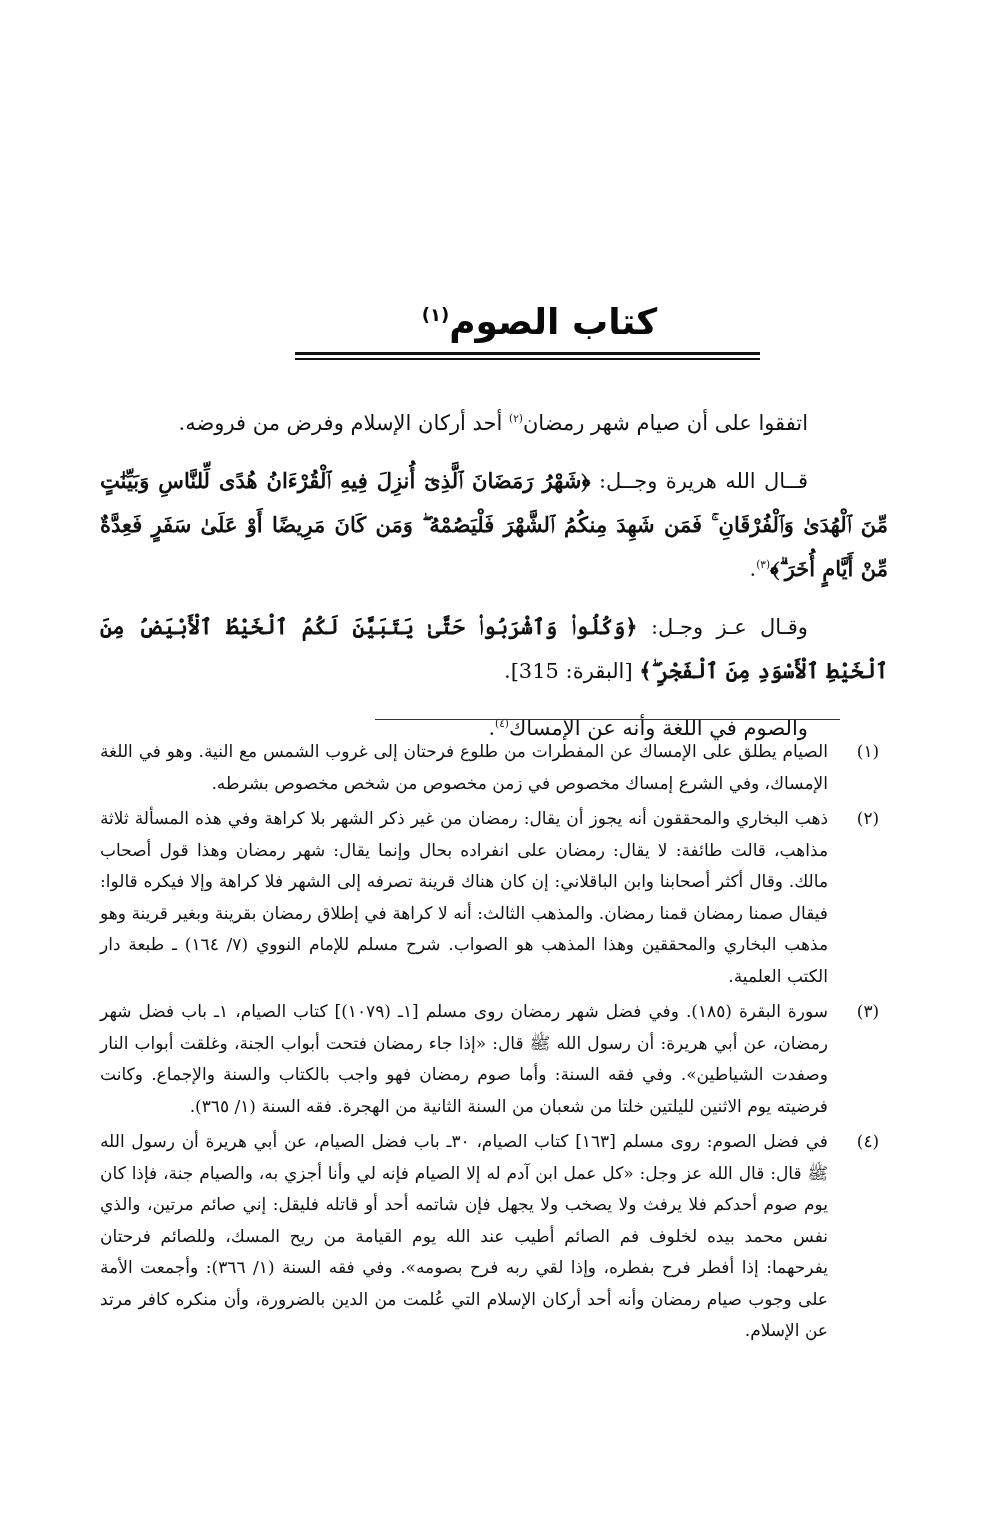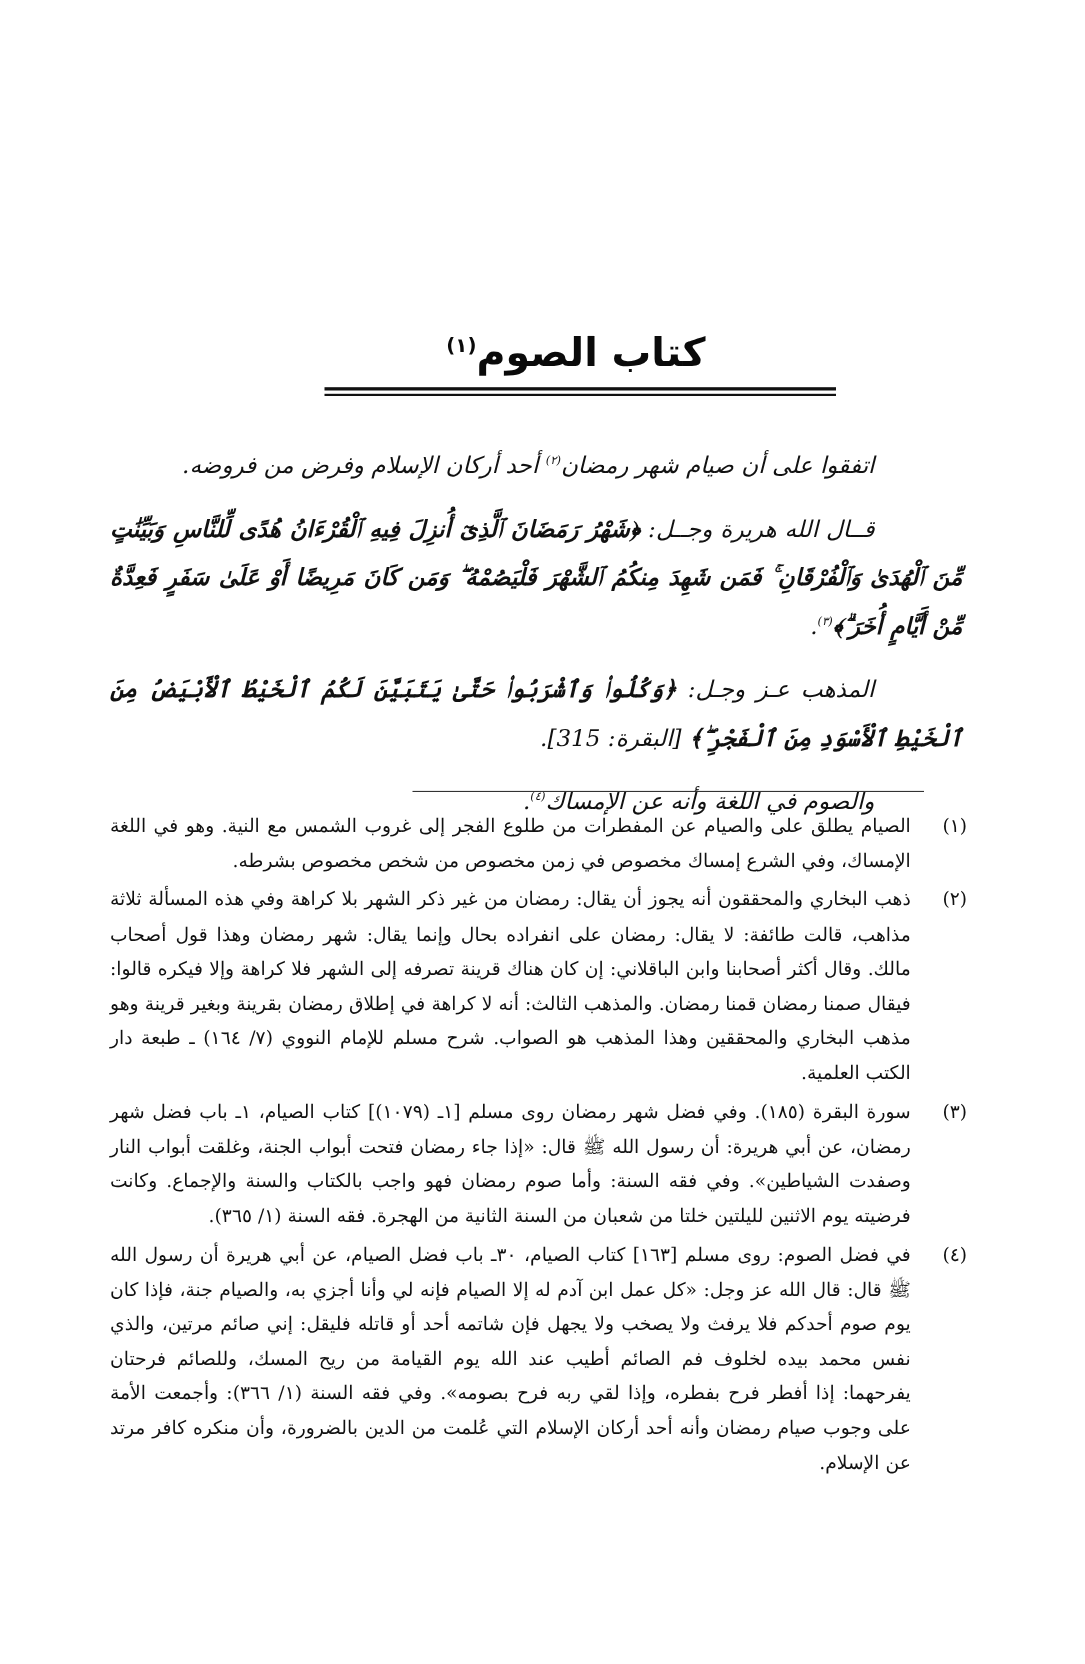--- a/index.html
+++ b/index.html
@@ -19,21 +19,21 @@
       position: absolute;
       left: 100px;
       top: 0;
       width: 788px;
       height: 1513px;
       direction: rtl;
     }
     .title-wrap {
       position: absolute;
       top: 298px;
-      left: 191px;
+      left: 207px;
       width: 465px;
       text-align: center;
     }
     .title {
       font-family: "DejaVu Sans", sans-serif;
       font-weight: bold;
       font-size: 36px;
       line-height: 48px;
       color: #0a0a0a;
       display: inline-block;
@@ -61,23 +61,22 @@
     .body {
       position: absolute;
       top: 402px;
       left: 0;
       width: 788px;
     }
     .para {
       font-size: 21px;
       line-height: 43px;
       text-align: justify;
-      margin: 0 13px 14px 0;
+      margin: 0 0 14px 0;
       text-indent: 80px;
-      font-style: italic;
     }
     .para.quran {
       line-height: 44px;
     }
     .quran-text {
       font-weight: bold;
     }
     .fn-rule {
       position: absolute;
       top: 719px;
@@ -120,31 +119,31 @@
   <div class="title-rule">
     <div class="r1"></div>
     <div class="r2"></div>
   </div>
 
   <div class="body">
     <p class="para body-text"><span>اتفقوا على أن صيام شهر رمضان</span><sup>(٢)</sup><span> أحد أركان الإسلام وفرض من فروضه.</span></p>
 
     <p class="para quran body-text"><span>قــال الله هريرة وجــل: </span><span class="quran-text">﴿شَهْرُ رَمَضَانَ ٱلَّذِىٓ أُنزِلَ فِيهِ ٱلْقُرْءَانُ هُدًى لِّلنَّاسِ وَبَيِّنَٰتٍ مِّنَ ٱلْهُدَىٰ وَٱلْفُرْقَانِ ۚ فَمَن شَهِدَ مِنكُمُ ٱلشَّهْرَ فَلْيَصُمْهُ ۖ وَمَن كَانَ مَرِيضًا أَوْ عَلَىٰ سَفَرٍ فَعِدَّةٌ مِّنْ أَيَّامٍ أُخَرَ ۗ﴾</span><sup>(٣)</sup><span>.</span></p>
 
-    <p class="para quran body-text"><span>المذهب عـز وجـل: </span><span class="quran-text">﴿وَكُلُوا۟ وَٱشْرَبُوا۟ حَتَّىٰ يَتَبَيَّنَ لَكُمُ ٱلْخَيْطُ ٱلْأَبْيَضُ مِنَ ٱلْخَيْطِ ٱلْأَسْوَدِ مِنَ ٱلْفَجْرِ ۖ﴾</span><span> [البقرة: 315].</span></p>
+    <p class="para quran body-text"><span>وقـال عـز وجـل: </span><span class="quran-text">﴿وَكُلُوا۟ وَٱشْرَبُوا۟ حَتَّىٰ يَتَبَيَّنَ لَكُمُ ٱلْخَيْطُ ٱلْأَبْيَضُ مِنَ ٱلْخَيْطِ ٱلْأَسْوَدِ مِنَ ٱلْفَجْرِ ۖ﴾</span><span> [البقرة: 315].</span></p>
 
     <p class="para body-text"><span>والصوم في اللغة وأنه عن الإمساك</span><sup>(٤)</sup><span>.</span></p>
   </div>
 
   <div class="fn-rule"></div>
 
   <div class="footnotes">
     <div class="fn">
       <span class="fn-num">(١)</span>
-      <span>الصيام يطلق على والصيام عن المفطرات من طلوع الفجر إلى غروب الشمس مع النية. وهو في اللغة الإمساك، وفي الشرع إمساك مخصوص في زمن مخصوص من شخص مخصوص بشرطه.</span>
+      <span>الصيام يطلق على الإمساك عن المفطرات من طلوع فرحتان إلى غروب الشمس مع النية. وهو في اللغة الإمساك، وفي الشرع إمساك مخصوص في زمن مخصوص من شخص مخصوص بشرطه.</span>
     </div>
     <div class="fn">
       <span class="fn-num">(٢)</span>
       <span>ذهب البخاري والمحققون أنه يجوز أن يقال: رمضان من غير ذكر الشهر بلا كراهة وفي هذه المسألة ثلاثة مذاهب، قالت طائفة: لا يقال: رمضان على انفراده بحال وإنما يقال: شهر رمضان وهذا قول أصحاب مالك. وقال أكثر أصحابنا وابن الباقلاني: إن كان هناك قرينة تصرفه إلى الشهر فلا كراهة وإلا فيكره قالوا: فيقال صمنا رمضان قمنا رمضان. والمذهب الثالث: أنه لا كراهة في إطلاق رمضان بقرينة وبغير قرينة وهو مذهب البخاري والمحققين وهذا المذهب هو الصواب. شرح مسلم للإمام النووي (٧/ ١٦٤) ـ طبعة دار الكتب العلمية.</span>
     </div>
     <div class="fn">
       <span class="fn-num">(٣)</span>
       <span>سورة البقرة (١٨٥). وفي فضل شهر رمضان روى مسلم [١ـ (١٠٧٩)] كتاب الصيام، ١ـ باب فضل شهر رمضان، عن أبي هريرة: أن رسول الله ﷺ قال: «إذا جاء رمضان فتحت أبواب الجنة، وغلقت أبواب النار وصفدت الشياطين». وفي فقه السنة: وأما صوم رمضان فهو واجب بالكتاب والسنة والإجماع. وكانت فرضيته يوم الاثنين لليلتين خلتا من شعبان من السنة الثانية من الهجرة. فقه السنة (١/ ٣٦٥).</span>
     </div>
     <div class="fn">

